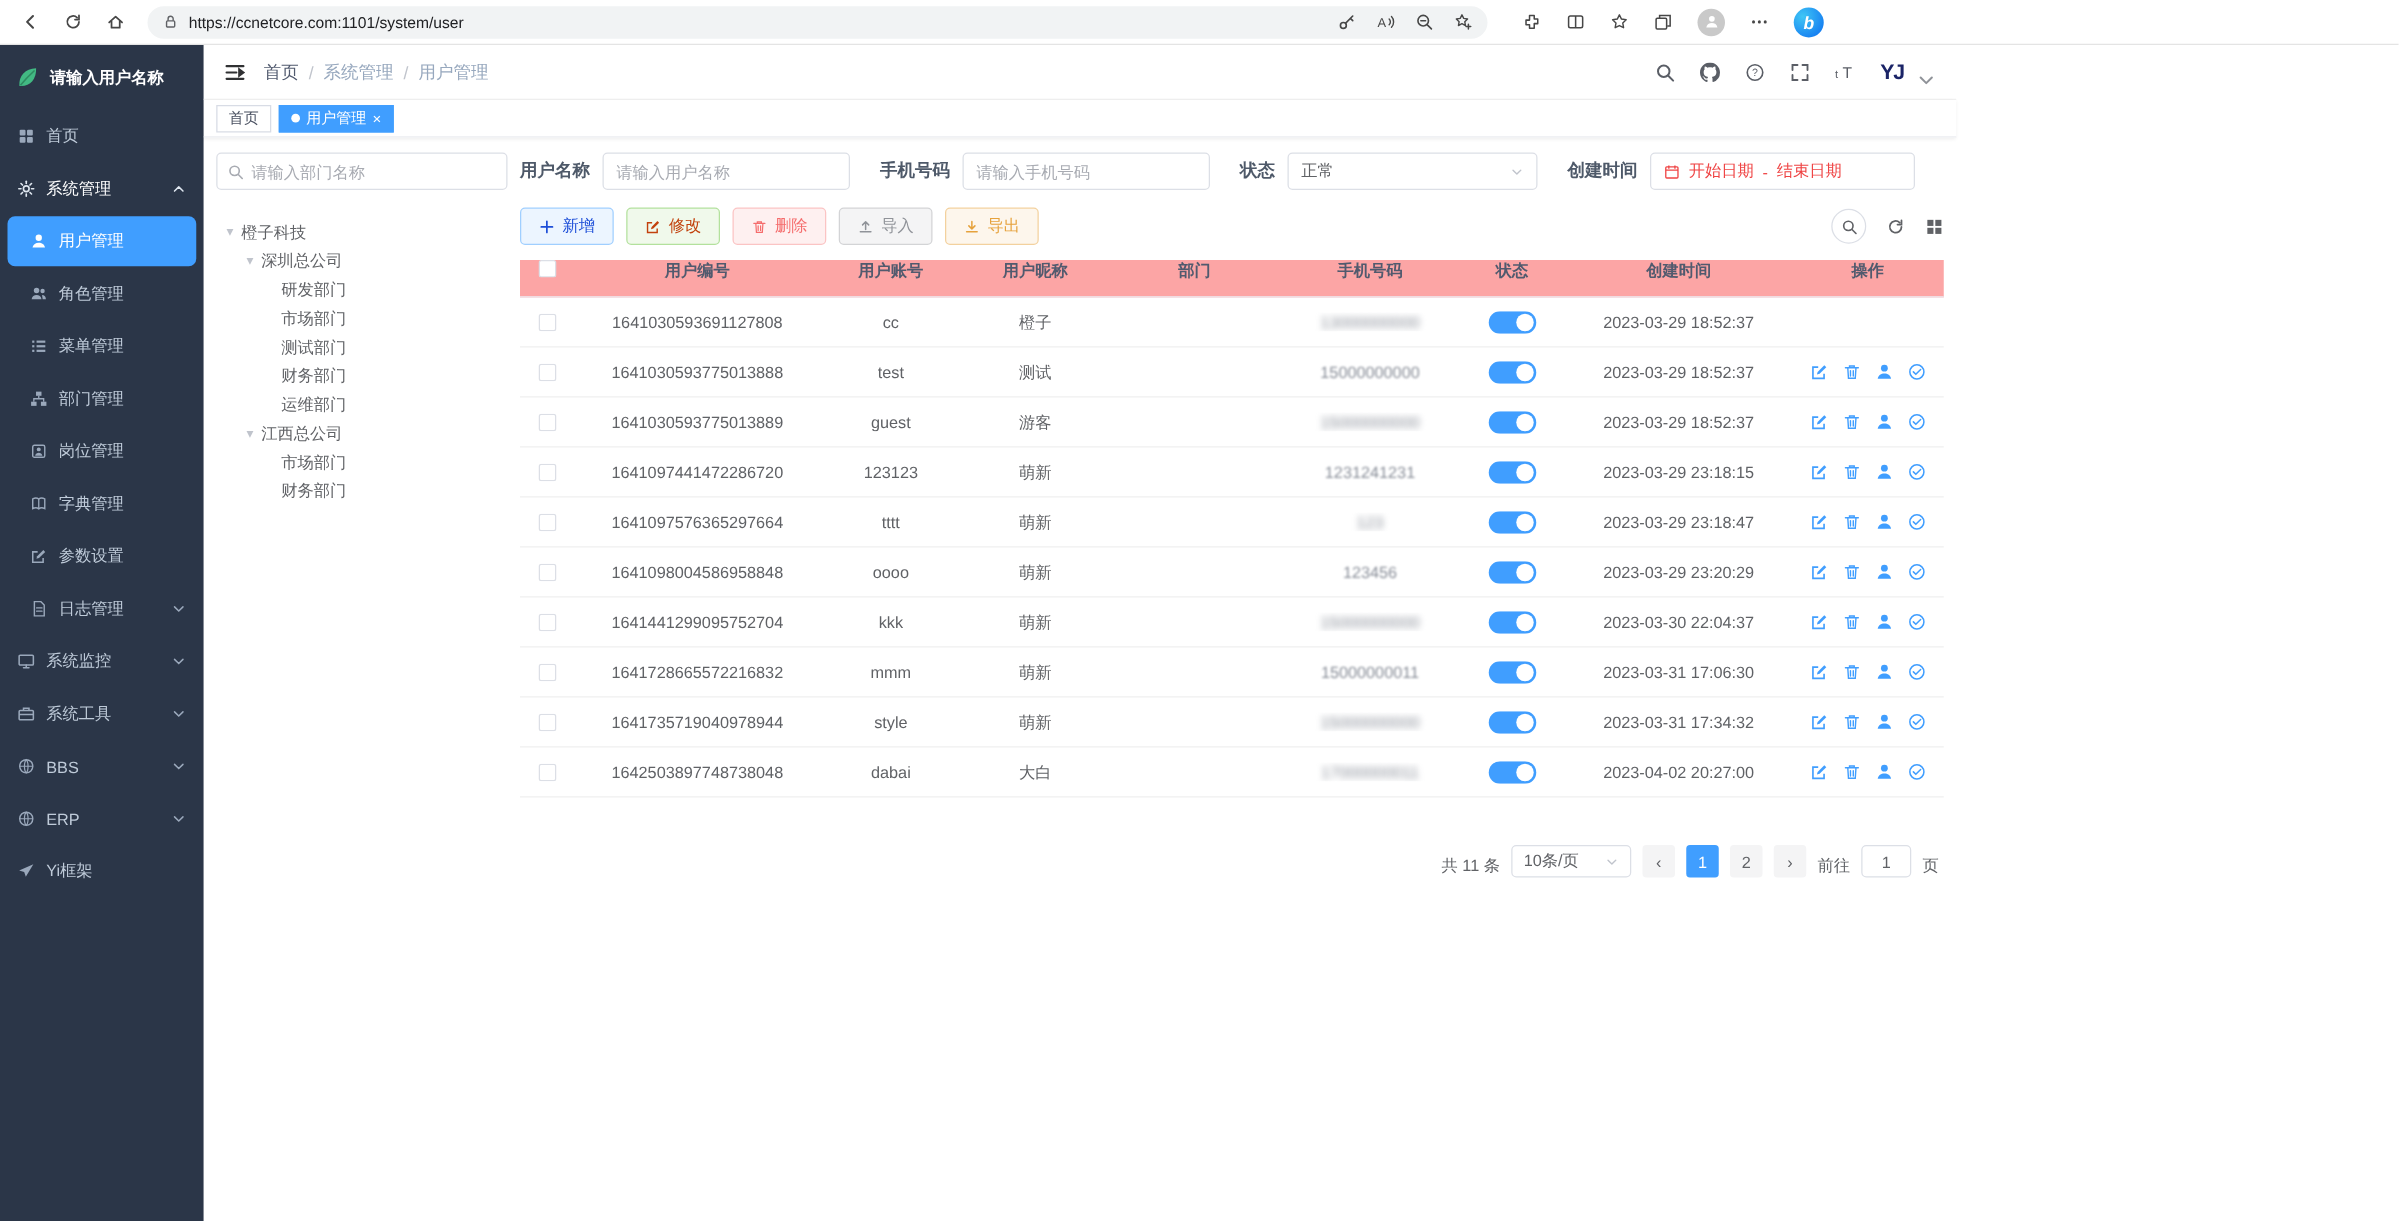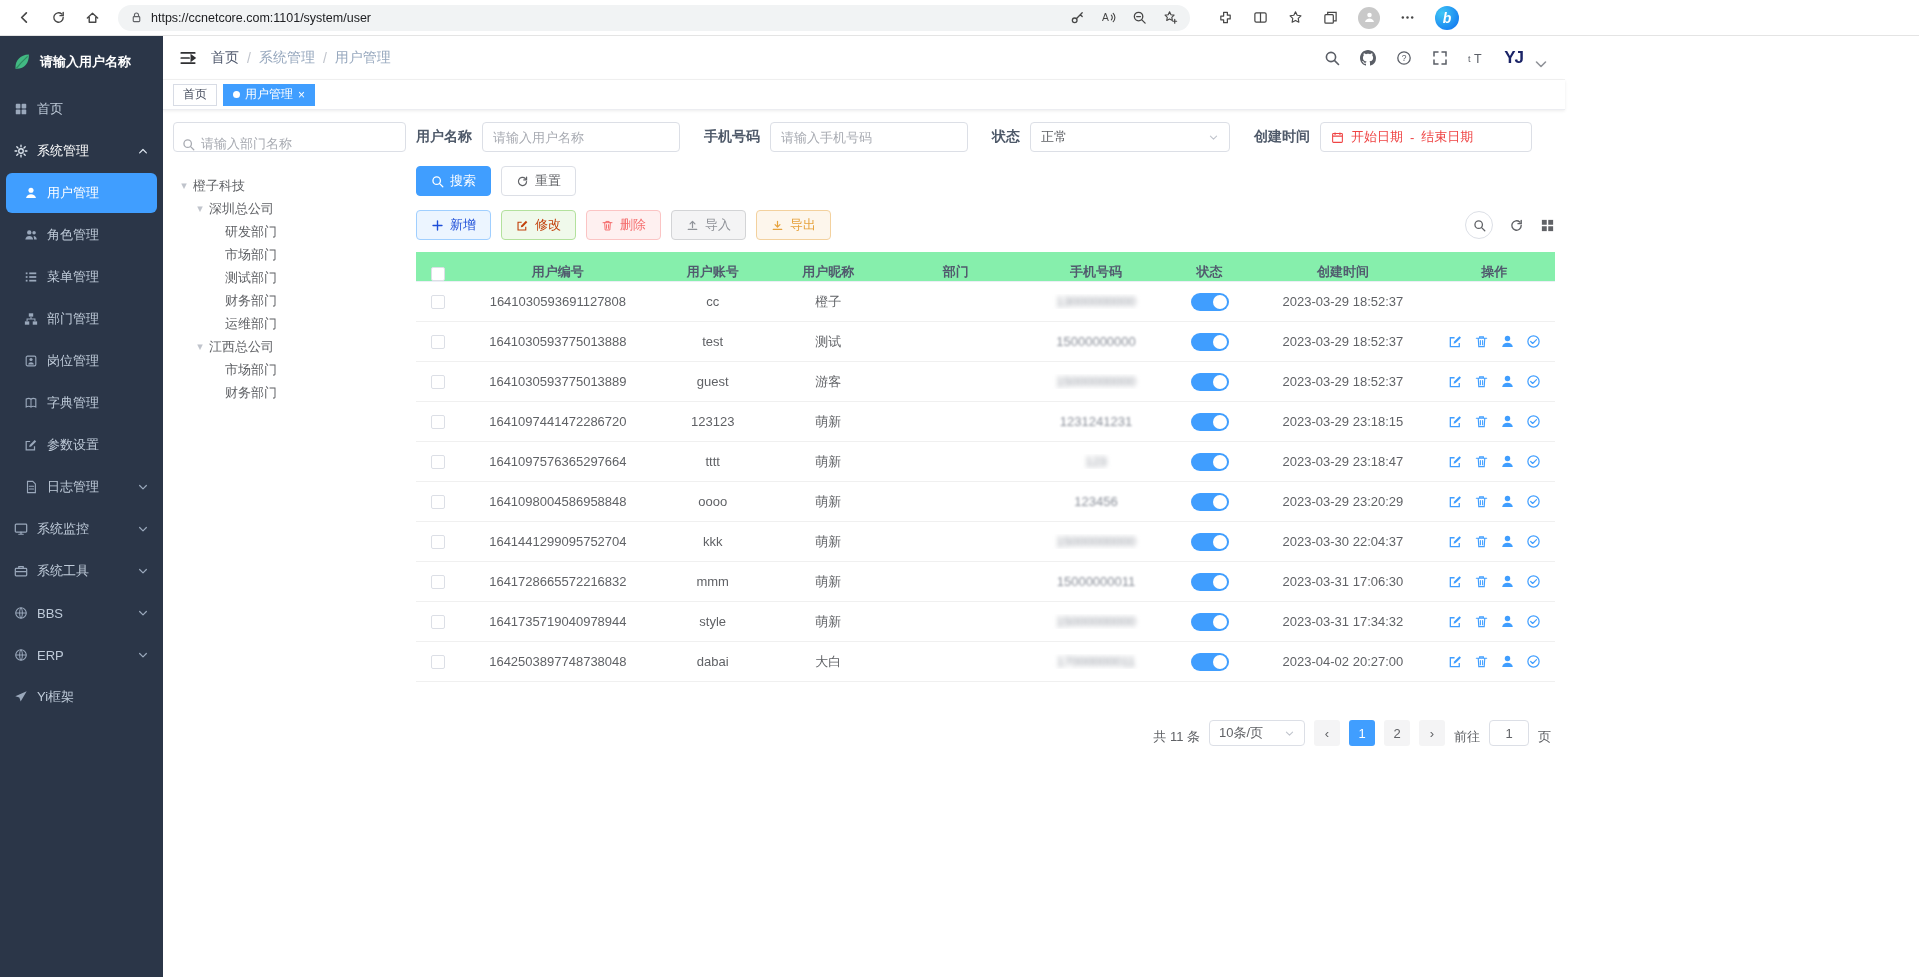--- a/index.html
+++ b/index.html
@@ -51,21 +51,21 @@
   .tabbar{height:30px;display:flex;align-items:center;gap:6px;padding:0 10px;background:#fff;
     border-bottom:1px solid #ecedf1;box-shadow:0 1px 3px rgba(0,0,0,.08);position:relative;z-index:2}
   .tab{height:22px;display:flex;align-items:center;gap:5px;padding:0 9px;border:1px solid #d8dce5;background:#fff;
     color:#495060;font-size:12px;cursor:pointer;white-space:nowrap}
   .tab.active{background:#409eff;border-color:#409eff;color:#fff}
   .tab .dot{width:7px;height:7px;border-radius:50%;background:#fff;display:inline-block}
   .tab .close{font-size:12px;line-height:1;cursor:pointer}
 
   .content{flex:1;display:flex;gap:10px;padding:12px 10px;background:#fff;min-height:0}
   .left-panel{width:233px;flex:none}
-  .dept-search{height:30px;border:1px solid #dcdfe6;border-radius:4px;display:flex;align-items:flex-end;gap:6px;padding:0 8px;color:#a8abb2}
+  .dept-search{height:30px;border:1px solid #dcdfe6;border-radius:4px;display:flex;align-items:center;gap:6px;padding:0 8px;color:#a8abb2}
   .dept-search input{border:none;outline:none;flex:1;font-size:13px;min-width:0;background:transparent;font-family:inherit}
   .dept-search input::placeholder{color:#a8abb2}
   .tree{margin-top:22px}
   .tnode{height:23px;display:flex;align-items:center;color:#606266;cursor:pointer}
   .tnode .caret{width:18px;color:#c0c4cc;font-size:11px;text-align:center;flex:none}
 
   .right-panel{flex:1;min-width:0;display:flex;flex-direction:column}
   .filter-row{display:flex;align-items:center;gap:10px}
   .flabel{font-weight:700;color:#4e5969;font-size:14px;white-space:nowrap;margin-left:14px}
   .flabel:first-child{margin-left:0}
@@ -86,21 +86,21 @@
   .btn.plain-red{background:#fef0f0;border-color:#fbc4c4;color:#f56c6c}
   .btn.plain-gray{background:#f4f4f5;border-color:#d3d4d6;color:#909399}
   .btn.plain-orange{background:#fdf6ec;border-color:#f3d19e;color:#e6a23c}
   .btn-row{margin-top:14px;display:flex;gap:10px}
   .tool-row{margin-top:14px;display:flex;gap:10px;align-items:center}
   .tool-right{margin-left:auto;display:flex;gap:16px;align-items:center;color:#606266}
   .circle-btn{width:28px;height:28px;border:1px solid #dcdfe6;border-radius:50%;display:flex;align-items:center;justify-content:center;cursor:pointer}
   .tool-right .icon{width:15px;height:15px;cursor:pointer}
 
   .table{margin-top:12px}
-  .thead{display:flex;align-items:flex-end;height:30px;background:#86efac;font-weight:700;color:#515a6e;border-bottom:1px solid #ebeef5}
+  .thead{display:flex;align-items:flex-start;height:30px;background:#fca5a5;font-weight:700;color:#515a6e;border-bottom:1px solid #ebeef5}
   .trow{display:flex;align-items:center;height:40px;border-bottom:1px solid #f0f0f0}
   .cell{display:flex;align-items:center;justify-content:center;overflow:hidden;white-space:nowrap}
   .c-check{width:45px}.c-id{width:195px}.c-acc{width:116px}.c-nick{width:116px}.c-dept{width:140px}
   .c-phone{width:142px}.c-status{width:86px}.c-created{width:182px}.c-ops{width:122px}
   .checkbox{width:14px;height:14px;border:1px solid #dcdfe6;border-radius:2px;background:#fff;cursor:pointer;display:inline-block}
   .phone{filter:blur(2.6px);color:#8a8f99}
   .phone.light{filter:blur(1px)}
   .toggle{width:38px;height:18px;border-radius:9px;background:#409eff;position:relative;display:inline-block;cursor:pointer}
   .toggle .knob{position:absolute;right:2px;top:2px;width:14px;height:14px;border-radius:50%;background:#fff}
   .ops{display:flex;gap:11px;color:#409eff}
@@ -560,39 +560,20 @@
                   <rect x="2" y="3" width="12" height="11" rx="1" fill="none" stroke="currentColor" stroke-width="1.3"></rect>
                   <path d="M2 6.3h12M5 1.8v3M11 1.8v3" stroke="currentColor" stroke-width="1.3"></path>
                 </svg>
               </span>
             <span>开始日期</span>
             <span>-</span>
             <span>结束日期</span>
           </span>
         </div>
 
-        <div class="btn-row">
-          <button class="btn primary">
-            <span class="icon">
-                <svg viewBox="0 0 16 16">
-                  <circle cx="7" cy="7" r="4.6" fill="none" stroke="currentColor" stroke-width="1.6"></circle>
-                  <line x1="10.6" y1="10.6" x2="14.5" y2="14.5" stroke="currentColor" stroke-width="1.6" stroke-linecap="round"></line>
-                </svg>
-              </span>
-            <span>搜索</span>
-          </button>
-          <button class="btn">
-            <span class="icon">
-                <svg viewBox="0 0 16 16">
-                  <path d="M13 8a5 5 0 1 1-1.6-3.7M13 2.5V6h-3.4" fill="none" stroke="currentColor" stroke-width="1.5" stroke-linecap="round"></path>
-                </svg>
-              </span>
-            <span>重置</span>
-          </button>
-        </div>
 
         <div class="tool-row">
           <button class="btn plain-blue">
             <span class="icon">
                 <svg viewBox="0 0 16 16">
                   <path d="M8 2.5v11M2.5 8h11" stroke="currentColor" stroke-width="1.7" stroke-linecap="round"></path>
                 </svg>
               </span>
             <span>新增</span>
           </button>

